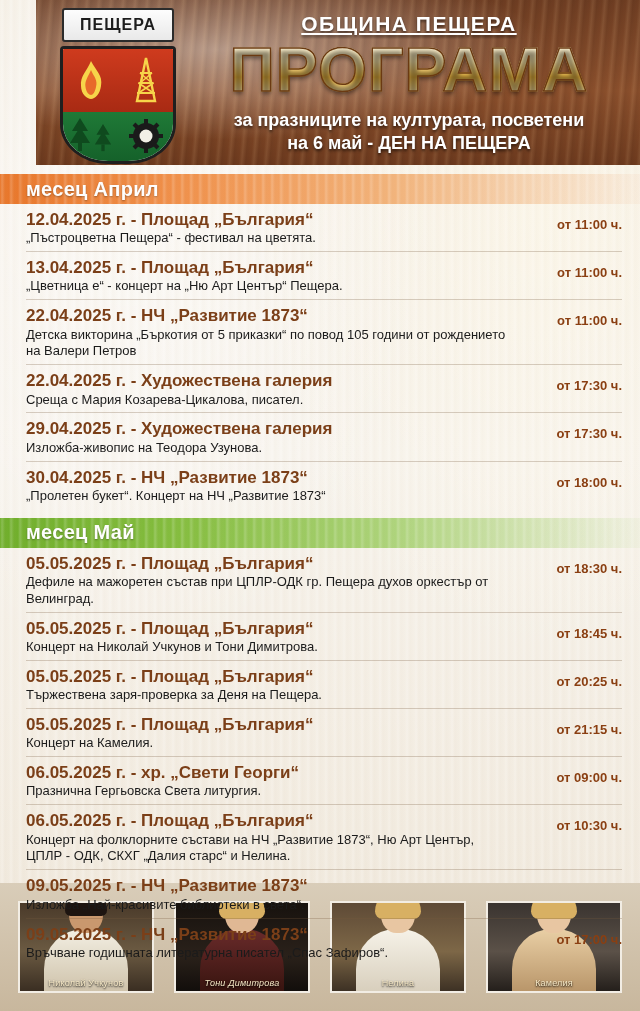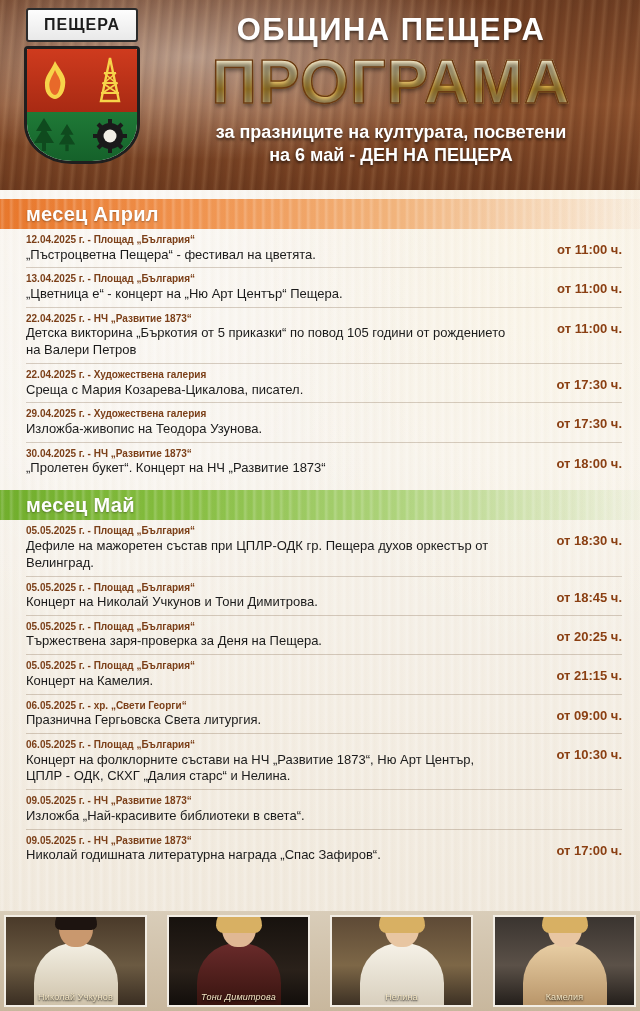--- a/index.html
+++ b/index.html
@@ -30,25 +30,26 @@
       rgba(255,255,255,0.35) 2px,
       rgba(200,180,150,0.07) 5px,
       rgba(255,255,255,0.0) 9px);
     opacity: .55;
     pointer-events: none;
   }
 
   
   .header {
     position: relative;
-    height: 190px;
+    height: 165px;
     background:
       radial-gradient(ellipse at 30% 30%, rgba(255,255,255,0.45) 0%, rgba(255,255,255,0) 55%),
       linear-gradient(180deg, #6e3d22 0%, #7d4728 30%, #8a4f2c 55%, #6d3a1e 100%);
     overflow: hidden;
+    margin-left: 36px;
   }
   .header::after {
     content: "";
     position: absolute; inset: 0;
     background-image: repeating-linear-gradient(95deg,
       rgba(255,255,255,0.0) 0px,
       rgba(255,220,170,0.10) 3px,
       rgba(0,0,0,0.05) 7px,
       rgba(255,255,255,0.0) 12px);
     pointer-events: none;
@@ -93,24 +94,25 @@
   .tower {
     width: 50%; display: flex; align-items: center; justify-content: center;
   }
   .trees { width: 50%; display: flex; align-items: flex-end; justify-content: center; gap: 3px; padding-bottom: 8px;}
   .gear { width: 50%; display: flex; align-items: center; justify-content: center;}
   .title-block {
     position: absolute; left: 150px; right: 8px; top: 12px;
     z-index: 3; text-align: center;
   }
   .muni {
-    font-size: 31px; font-weight: bold; color: #ffffff;
+    font-size: 21px; font-weight: bold; color: #ffffff;
     letter-spacing: 1.5px;
     text-shadow: 0 2px 3px rgba(0,0,0,.55);
     margin: 0 0 2px 0;
+    text-decoration: underline;
   }
   .program {
     font-size: 63px; font-weight: bold; line-height: 1;
     letter-spacing: 1px;
     background: linear-gradient(180deg,#fffdf4 0%, #ffe9a8 38%, #e8b33e 62%, #fff4cf 100%);
     -webkit-background-clip: text; background-clip: text;
     color: transparent;
     -webkit-text-stroke: 1.5px #6b3a12;
     text-shadow: 0 3px 4px rgba(0,0,0,.45);
     margin: 0;
@@ -143,41 +145,41 @@
 
   
   .events { padding: 0 18px 0 26px; position: relative; z-index: 2;}
   .event {
     position: relative;
     padding: 5px 0 4px 0;
     border-bottom: 1px solid rgba(120,90,60,.28);
   }
   .event:last-child { border-bottom: none; }
   .ev-head {
-    font-size: 10px; font-weight: bold; color: #7b3f18;
+    font-size: 17px; font-weight: bold; color: #7b3f18;
     line-height: 1.25;
     padding-right: 110px;
   }
   .ev-desc {
     font-size: 13px; color: #1b1b1b; line-height: 1.3;
     padding-right: 110px;
   }
   .ev-time {
     position: absolute; right: 0; top: 5px;
     font-size: 13px; font-weight: bold; color: #8a3f12;
     white-space: nowrap;
     margin-top: 8px;
   }
 
   
   .photos {
     position: absolute; left: 0; bottom: 0;
-    width: 640px; height: 100px;
+    width: 640px; height: 128px;
     display: flex; gap: 20px;
-    padding: 4px;
+    padding: 18px;
     background: linear-gradient(180deg,#d9cdb9 0%, #c8b79d 100%);
   }
   .photo {
     position: relative;
     flex: 1 1 0;
     border: 2px solid #f2ede4;
     overflow: hidden;
   }
   .p1 { background: linear-gradient(180deg,#4a3a2a 0%, #6b5a42 55%, #3a2e22 100%); }
   .p2 { background: linear-gradient(180deg,#17120e 0%, #2a211a 60%, #120e0b 100%); font-style: italic; }
@@ -356,21 +358,21 @@
     </div>
 
     <div class="event">
       <div class="ev-head">09.05.2025 г. - НЧ „Развитие 1873“</div>
       <div class="ev-desc">Изложба „Най-красивите библиотеки в света“.</div>
       <div class="ev-time"></div>
     </div>
 
     <div class="event">
       <div class="ev-head">09.05.2025 г. - НЧ „Развитие 1873“</div>
-      <div class="ev-desc">Николай годишната литературна награда „Спас Зафиров“.</div>
+      <div class="ev-desc">Връчване годишната литературна писател „Спас Зафиров“.</div>
       <div class="ev-time">от 17:00 ч.</div>
     </div>
   </div>
 
   <div class="photos">
 
     <div class="photo p1">
       <div class="figure">
         <div style="position:relative">
           <div class="head-shape skin-a"></div>

